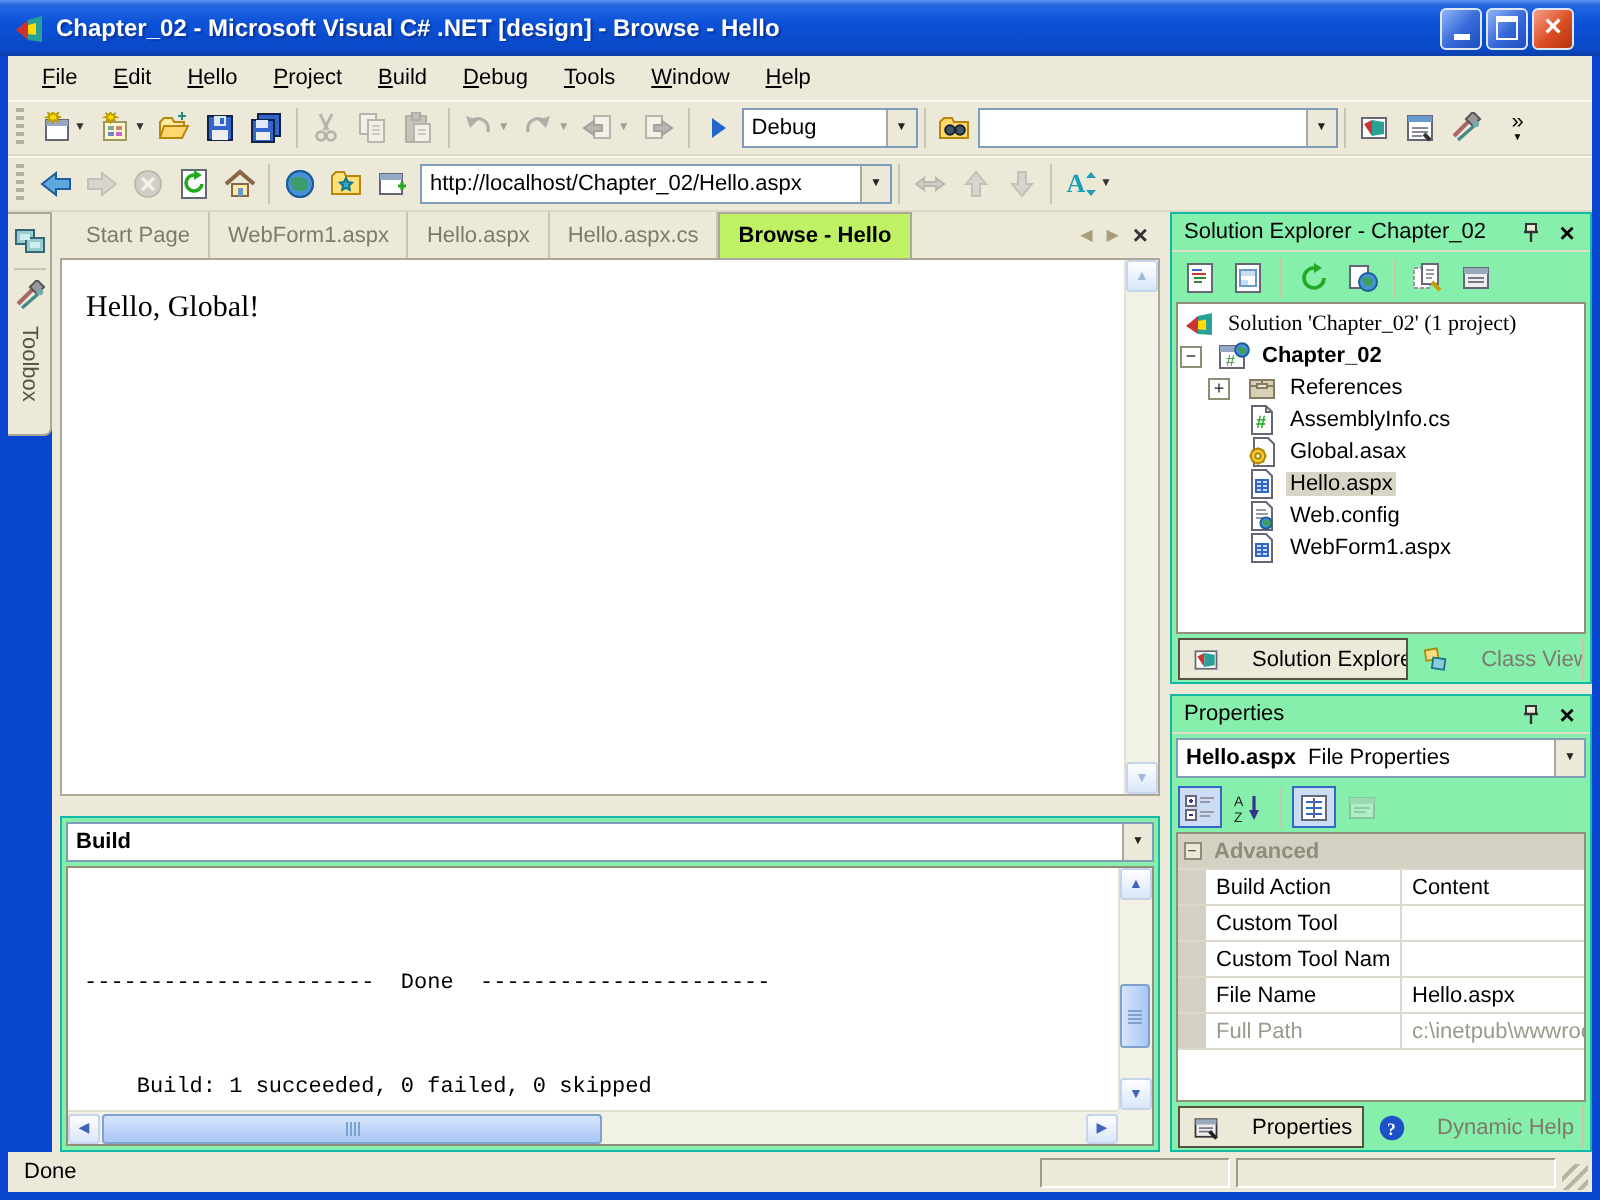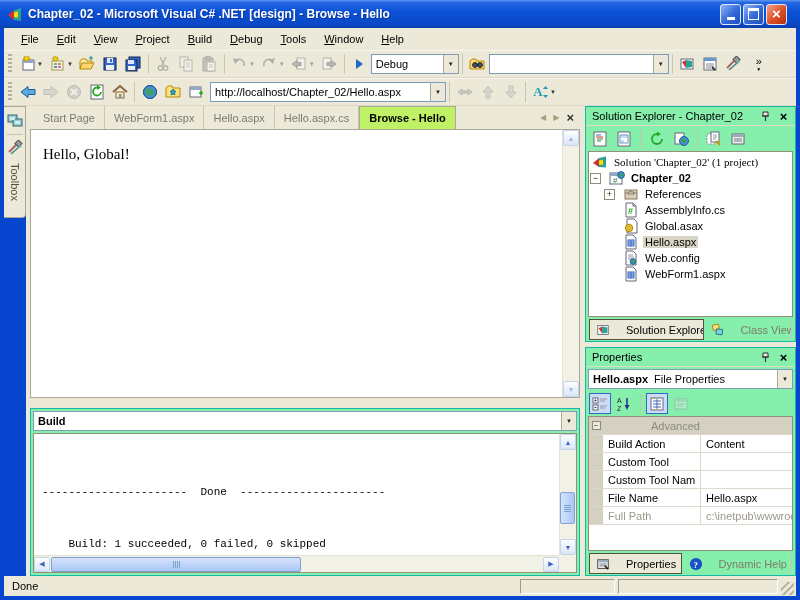--- a/index.html
+++ b/index.html
@@ -134,21 +134,21 @@
   .btab.active{color:#000;border:1px solid #55523F;background:#ECE9D8;}
   
   .pobj .cval{display:flex;gap:6px;align-items:center;}
   .pgrid{flex:1;margin:0 2px;border:1px solid #938E7B;background:#fff;overflow:hidden;font-size:11px;min-height:0;}
   .prow{height:18px;display:flex;align-items:stretch;border-bottom:1px solid #DCD9CC;}
   .gut{width:14px;background:#D5D1C2;flex:none;display:flex;align-items:center;justify-content:center;}
   .gut .cbox{width:9px;height:9px;border:1px solid #8F8D75;background:#ECE9D8;font-size:8px;line-height:7px;
     text-align:center;color:#444;}
   .gut .cbox::before{content:"−";}
   .prow.cat{background:#D5D1C2;}
-  .prow.cat .plabel{font-weight:normal;color:#8F8C7C;display:flex;align-items:center;padding-left:4px;flex:1;margin-left:44px;}
+  .prow.cat .plabel{font-weight:bold;color:#8F8C7C;display:flex;align-items:center;padding-left:4px;flex:1;}
   .pname{width:98px;flex:none;display:flex;align-items:center;padding-left:5px;border-right:1px solid #DCD9CC;
     white-space:nowrap;overflow:hidden;}
   .pval{flex:1;display:flex;align-items:center;padding-left:5px;white-space:nowrap;overflow:hidden;}
   .muted{color:#9C998A;}
   
   .statusbar{height:20px;display:flex;align-items:center;background:#ECE9D8;padding:1px 2px 1px 0;gap:3px;flex:none;}
   .sb-main{flex:1;padding:2px 8px;font-size:11px;}
   .sb-cell{height:15px;border:1px solid;border-color:#9D9A87 #FFFFFF #FFFFFF #9D9A87;flex:none;}
   .grip-corner{width:13px;height:13px;align-self:flex-end;flex:none;
     background:
@@ -172,21 +172,21 @@
     <span class="winbtn btn-min"></span>
     <span class="winbtn btn-max"></span>
     <span class="winbtn btn-close"></span>
   </div>
 
   <div class="inner">
 
     <div class="menubar">
       <div class="menu-item">File</div>
       <div class="menu-item">Edit</div>
-      <div class="menu-item">View</div>
+      <div class="menu-item">Hello</div>
       <div class="menu-item">Project</div>
       <div class="menu-item">Build</div>
       <div class="menu-item">Debug</div>
       <div class="menu-item">Tools</div>
       <div class="menu-item">Window</div>
       <div class="menu-item">Help</div>
     </div>
 
     <div class="toolbar">
       <span class="grip"></span>

